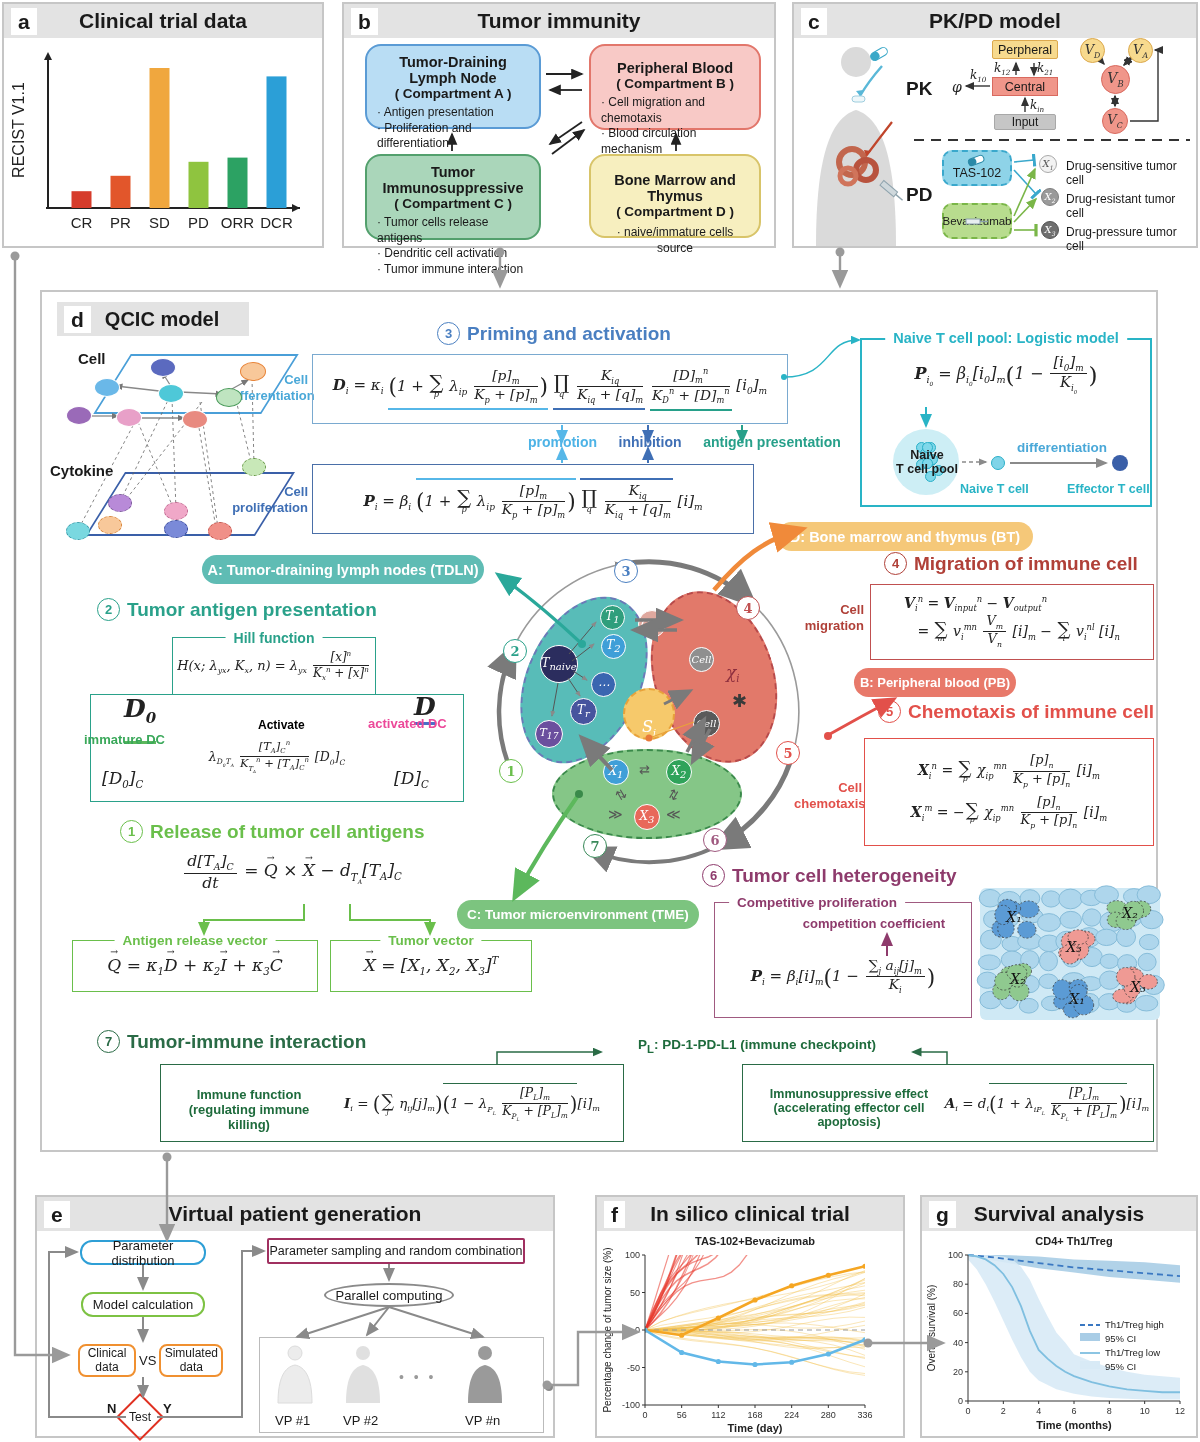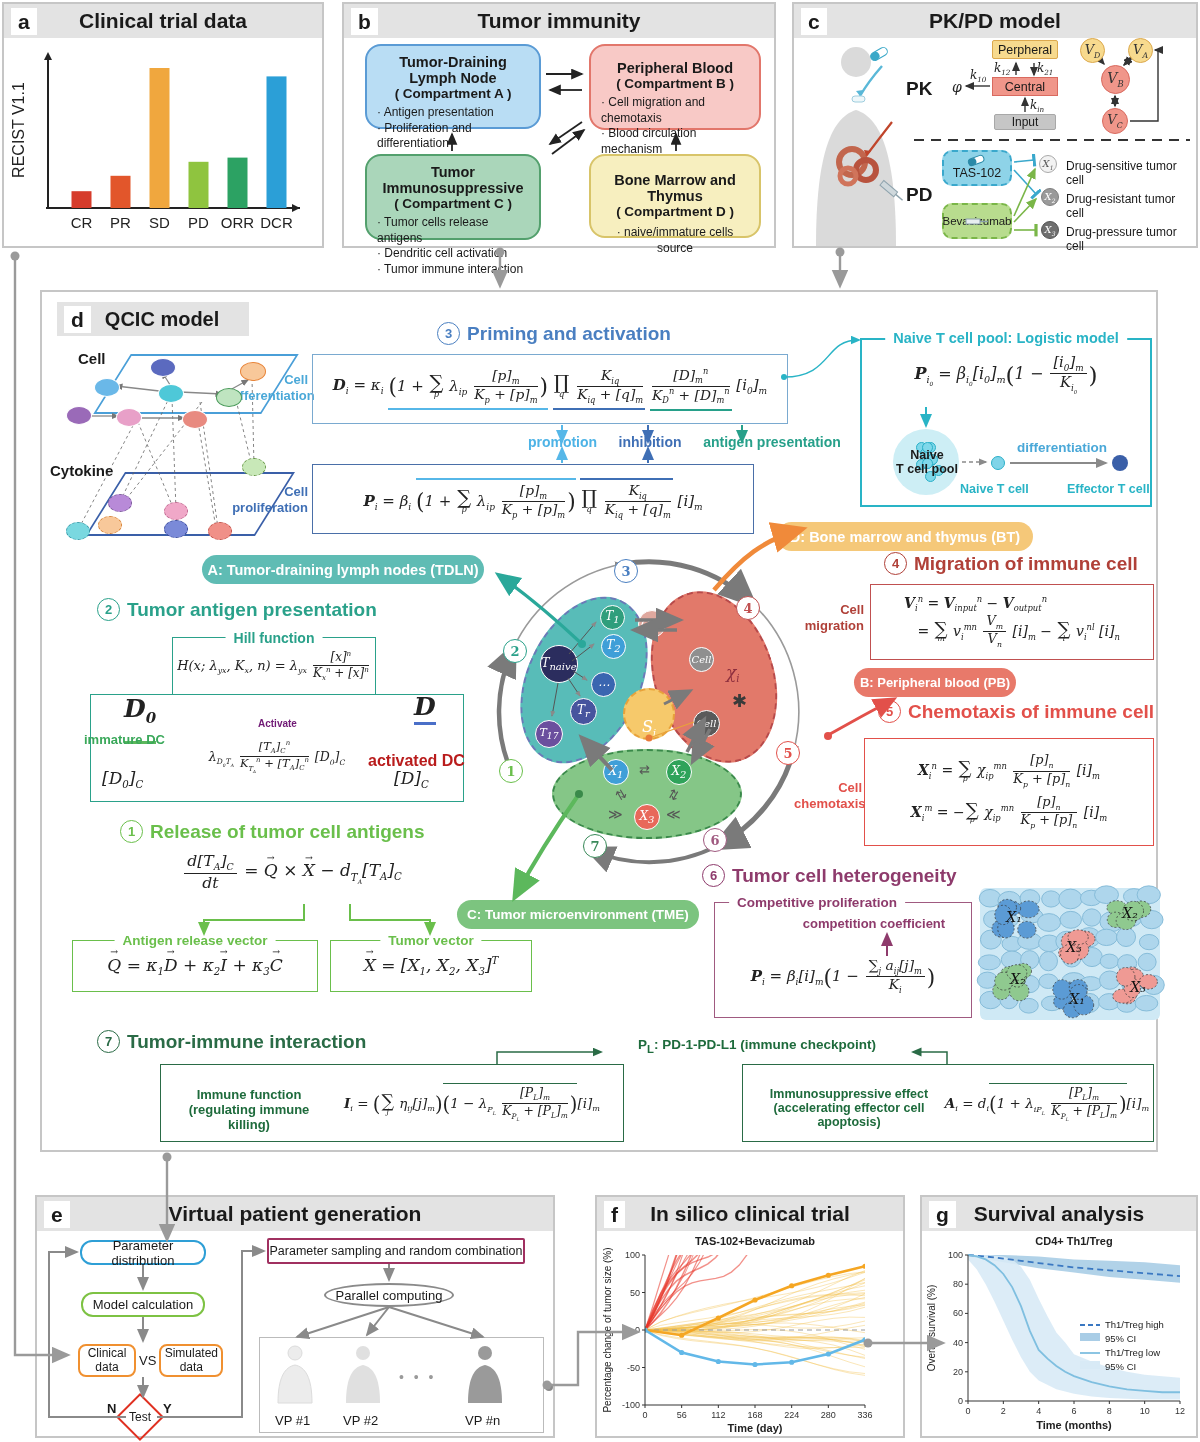--- a/index.html
+++ b/index.html
@@ -375,23 +375,23 @@
     <div class="ebox math" style="left:130px;top:345px;width:204px;height:58px;border:1.5px solid #2aa18a;font-size:13px;">
       <span>H(x; λ<sub>yx</sub>, K<sub>x</sub>, n) = λ<sub>yx</sub> <span class="fr">
             <span>[x]<sup>n</sup></span>
             <span>K<sub>x</sub><sup>n</sup> + [x]<sup>n</sup></span>
           </span></span>
     </div>
     <div class="btitle" style="left:232px;top:338px;color:#2aa18a;font-size:14px;">Hill function</div>
     <div class="ebox" style="left:48px;top:402px;width:374px;height:108px;border:1.5px solid #2aa18a;"></div>
     <div class="abs math" style="left:82px;top:402px;font-size:25px;font-weight:bold;"><span class="ul-g">D<sub>0</sub></span></div>
     <div class="abs" style="left:42px;top:440px;color:#3aa85a;font-weight:bold;font-size:13px;">immature DC</div>
-    <div class="abs" style="left:216px;top:426px;color:#701a75;font-weight:bold;font-size:10px;">Activate</div>
+    <div class="abs" style="left:216px;top:426px;color:#000000;font-weight:bold;font-size:12px;">Activate</div>
     <div class="abs math" style="left:372px;top:400px;font-size:25px;font-weight:bold;"><span class="ul-b">D</span></div>
-    <div class="abs" style="left:326px;top:460px;color:#b91c1c;font-weight:bold;font-size:16px;">activated DC</div>
+    <div class="abs" style="left:326px;top:424px;color:#ec4899;font-weight:bold;font-size:13px;">activated DC</div>
     <div class="abs math" style="left:130px;top:448px;width:210px;text-align:center;font-size:12.5px;"><span>λ<sub>D<sub>0</sub>T<sub>A</sub></sub> <span class="fr">
             <span>[T<sub>A</sub>]<sub>C</sub><sup>n</sup></span>
             <span>K<sub>T<sub>A</sub></sub><sup>n</sup> + [T<sub>A</sub>]<sub>C</sub><sup>n</sup></span>
           </span> [D<sub>0</sub>]<sub>C</sub></span></div>
     <div class="abs math" style="left:60px;top:476px;font-size:17px;"><span>[D<sub>0</sub>]<sub>C</sub></span></div>
     <div class="abs math" style="left:352px;top:476px;font-size:17px;"><span>[D]<sub>C</sub></span></div>
 
     <div class="shead" style="left:78px;top:528px;color:#6abf4b;">
       <span class="cnum">1</span>
         <span>Release of tumor cell antigens</span>

